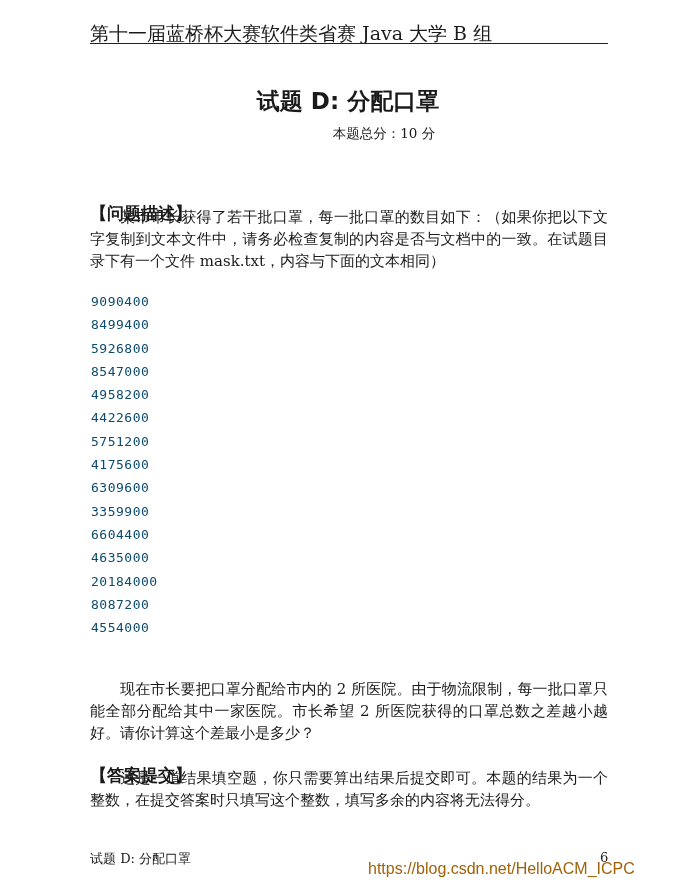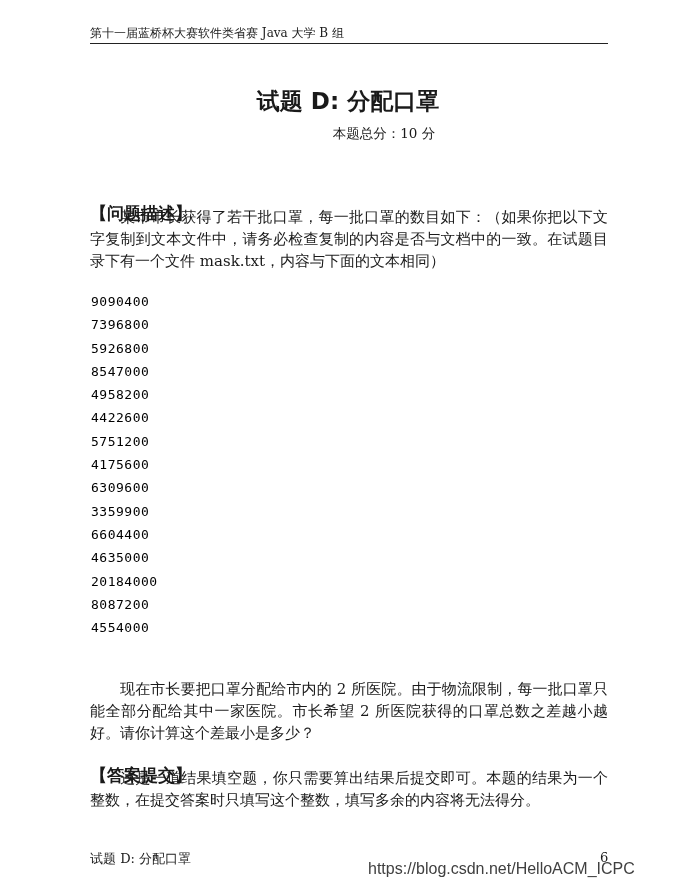--- a/index.html
+++ b/index.html
@@ -1,45 +1,45 @@
 <!DOCTYPE html>
 <html><head>
 <meta charset="utf-8">
 <style>
   html, body { margin: 0; padding: 0; background: #ffffff; }
   body { width: 696px; height: 889px; position: relative; overflow: hidden;
          font-family: "DejaVu Serif", "Liberation Serif", serif; color: #1a1a1a; }
-  .header { position: absolute; left: 90px; top: 24px; width: 518px; font-size: 12px; line-height: 18px; }
+  .header { position: absolute; left: 90px; top: 24px; width: 518px; font-size: 19px; line-height: 18px; }
   .header-rule { position: absolute; left: 90px; top: 43px; width: 518px; height: 0; border-top: 1.3px solid #222; }
   .title { position: absolute; left: 0; width: 696px; top: 86px; text-align: center; font-size: 23px; font-weight: bold; font-family: "DejaVu Sans", "Liberation Sans", sans-serif; }
   .score { position: absolute; left: 0; width: 696px; top: 125px; text-align: center; font-size: 13.5px; margin-left: 36px; }
   .section-head { position: absolute; left: 90px; font-size: 17px; font-weight: bold; font-family: "DejaVu Sans", "Liberation Sans", sans-serif; margin-top: 26px; }
   .para { position: absolute; left: 90px; width: 518px; font-size: 15px; line-height: 22px; text-align: justify; }
   .para .indent { display: inline-block; width: 30px; }
-  .numbers { position: absolute; left: 91px; top: 290px; font-family: "DejaVu Sans Mono", "Liberation Mono", monospace; font-size: 13px; color: #000000; }
+  .numbers { position: absolute; left: 91px; top: 290px; font-family: "DejaVu Sans Mono", "Liberation Mono", monospace; font-size: 13px; color: #0c4a6e; }
   .numbers div { height: 23.3px; line-height: 23.3px; letter-spacing: 0.5px; }
   .footer-left { position: absolute; left: 90px; top: 850px; font-size: 13px; }
   .footer-right { position: absolute; left: 600px; top: 850px; font-size: 13px; }
-  .watermark { position: absolute; left: 368px; top: 860px; font-size: 16px; color: #404040; font-family: "Liberation Sans", sans-serif; }
+  .watermark { position: absolute; left: 368px; top: 860px; font-size: 16px; color: #a16207; font-family: "Liberation Sans", sans-serif; }
 </style>
 </head>
 <body>
 
 <div class="header">第十一届蓝桥杯大赛软件类省赛 Java 大学 B 组</div>
 <div class="header-rule"></div>
 
 <div class="title">试题 D: 分配口罩</div>
 <div class="score">本题总分：10 分</div>
 
 <div class="section-head" style="top:176px;">【问题描述】</div>
 <div class="para" style="top:206px;"><span class="indent"></span><span>某市市长获得了若干批口罩，每一批口罩的数目如下：（如果你把以下文字复制到文本文件中，请务必检查复制的内容是否与文档中的一致。在试题目录下有一个文件 mask.txt，内容与下面的文本相同）</span></div>
 
 <div class="numbers">
   <div>9090400</div>
-  <div>7396800</div>
+  <div>8499400</div>
   <div>5926800</div>
   <div>8547000</div>
   <div>4958200</div>
   <div>4422600</div>
   <div>5751200</div>
   <div>4175600</div>
   <div>6309600</div>
   <div>3359900</div>
   <div>6604400</div>
   <div>4635000</div>

